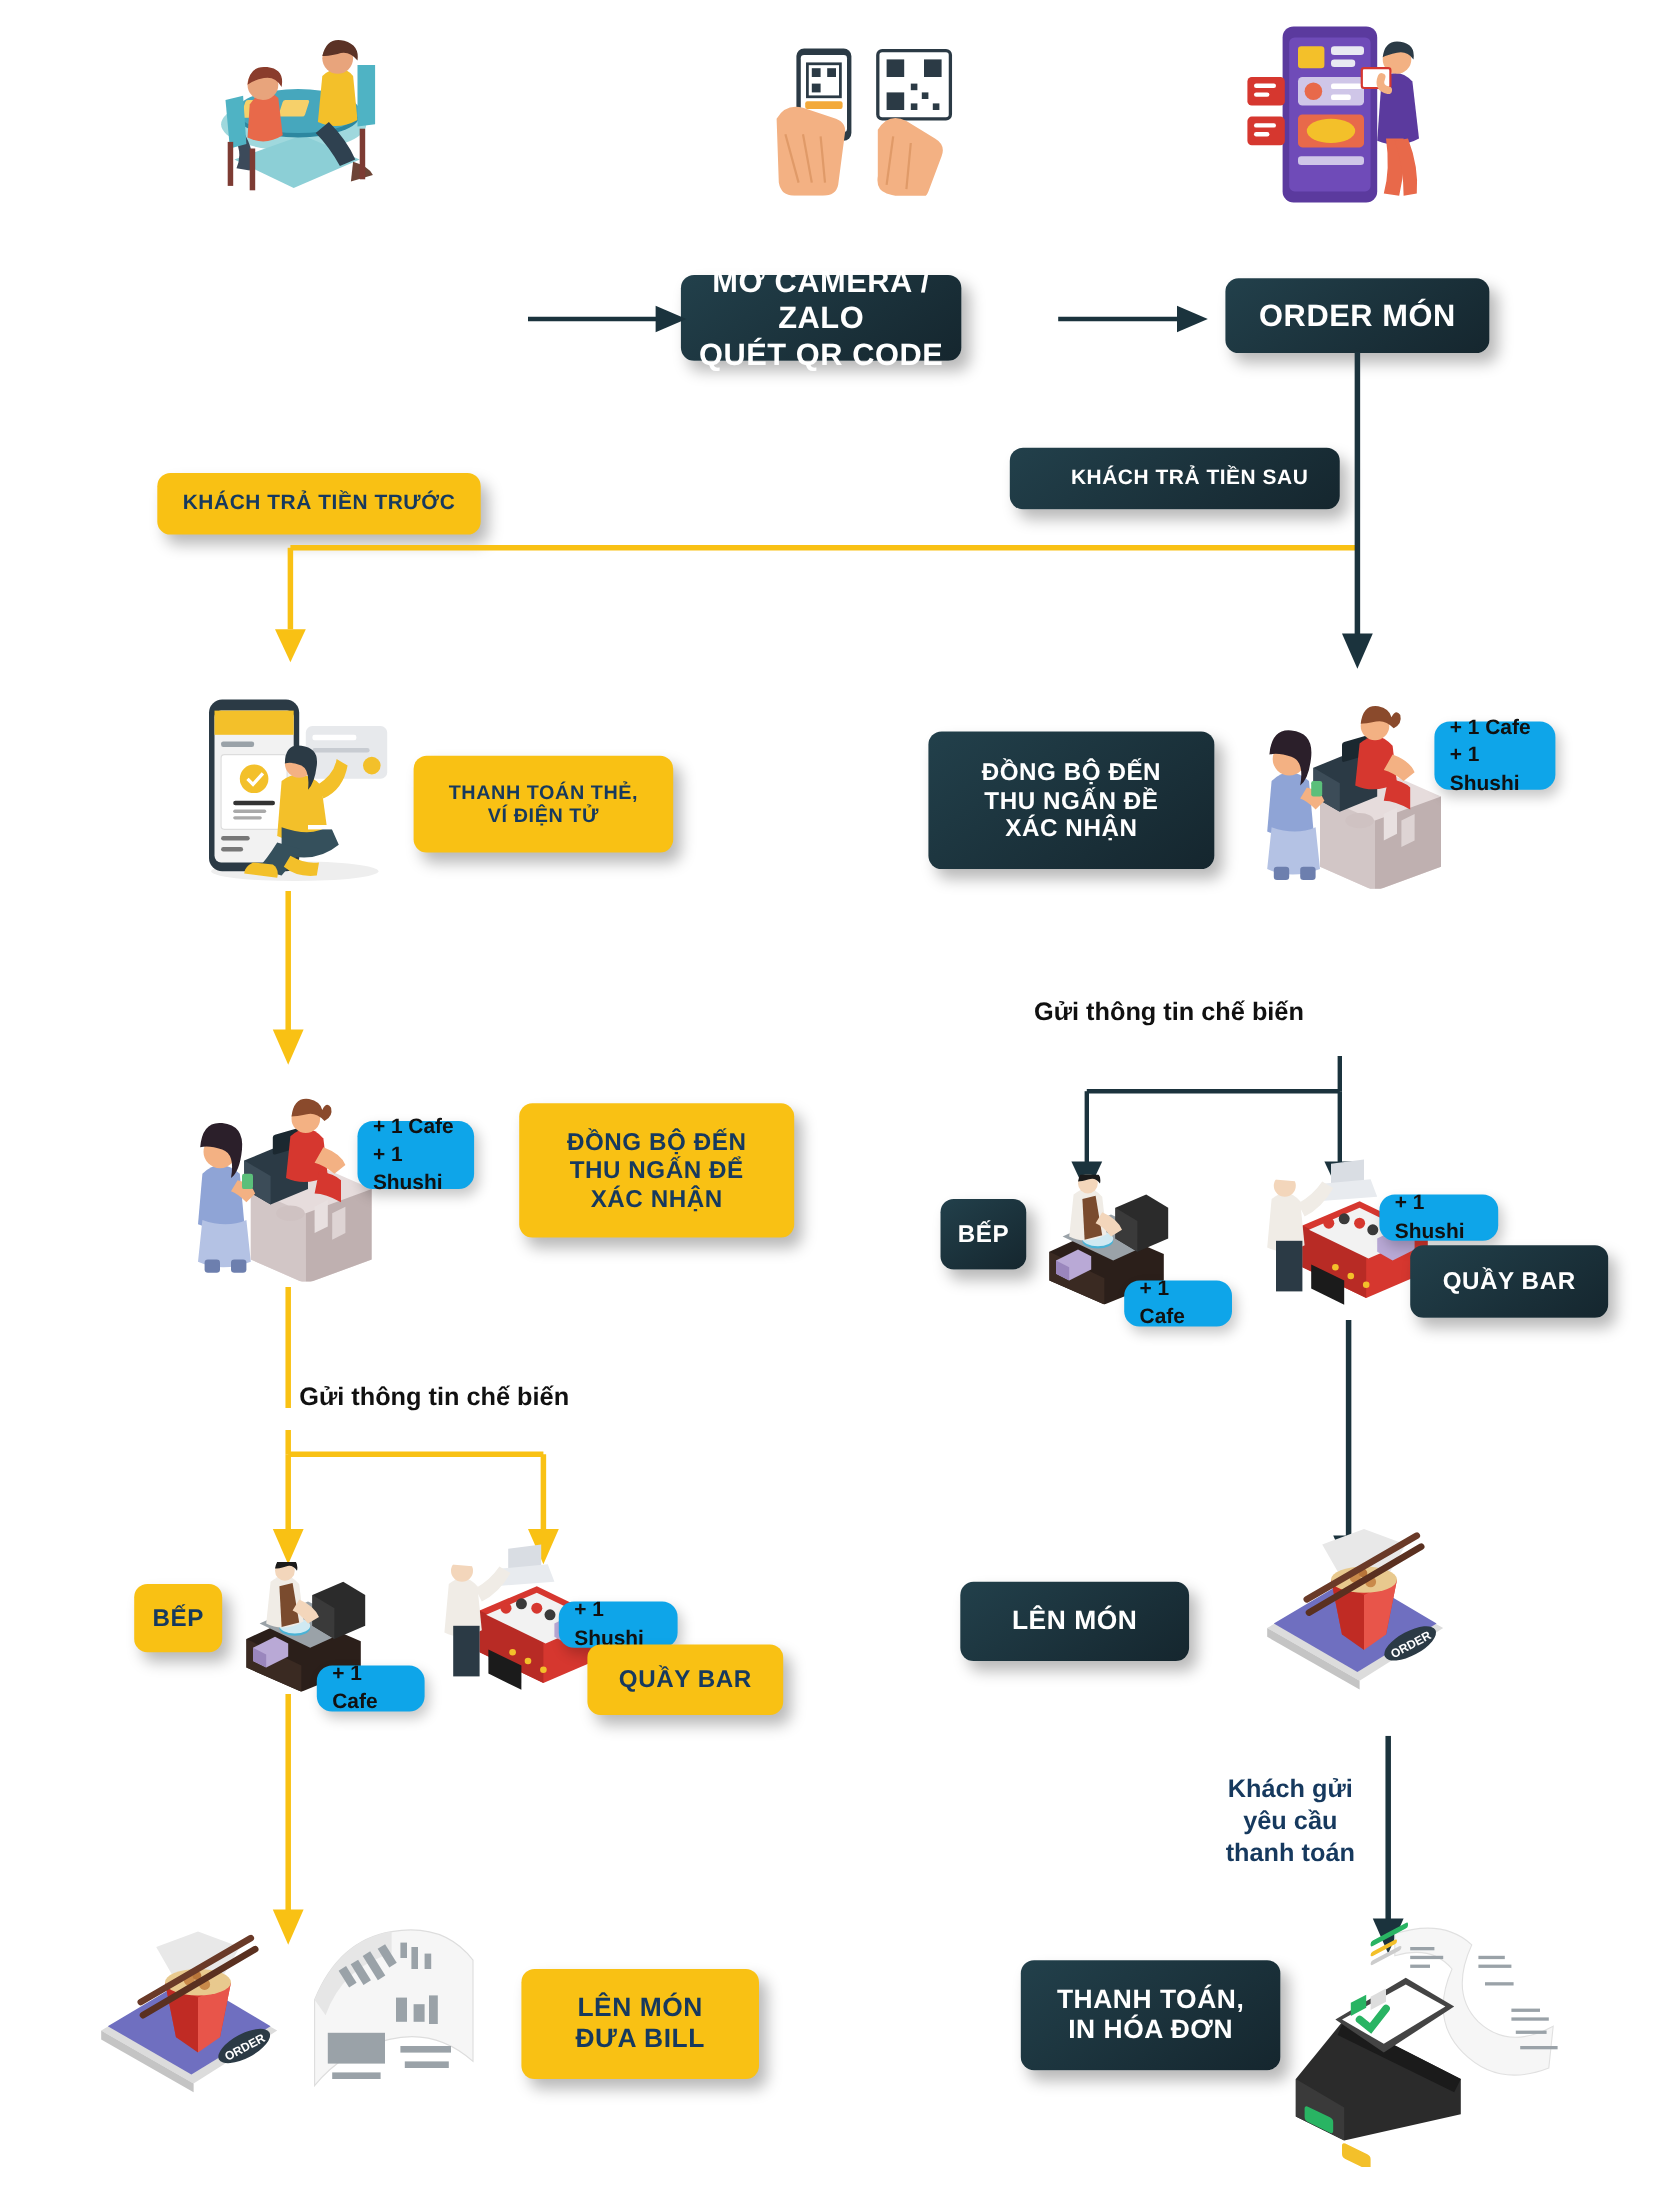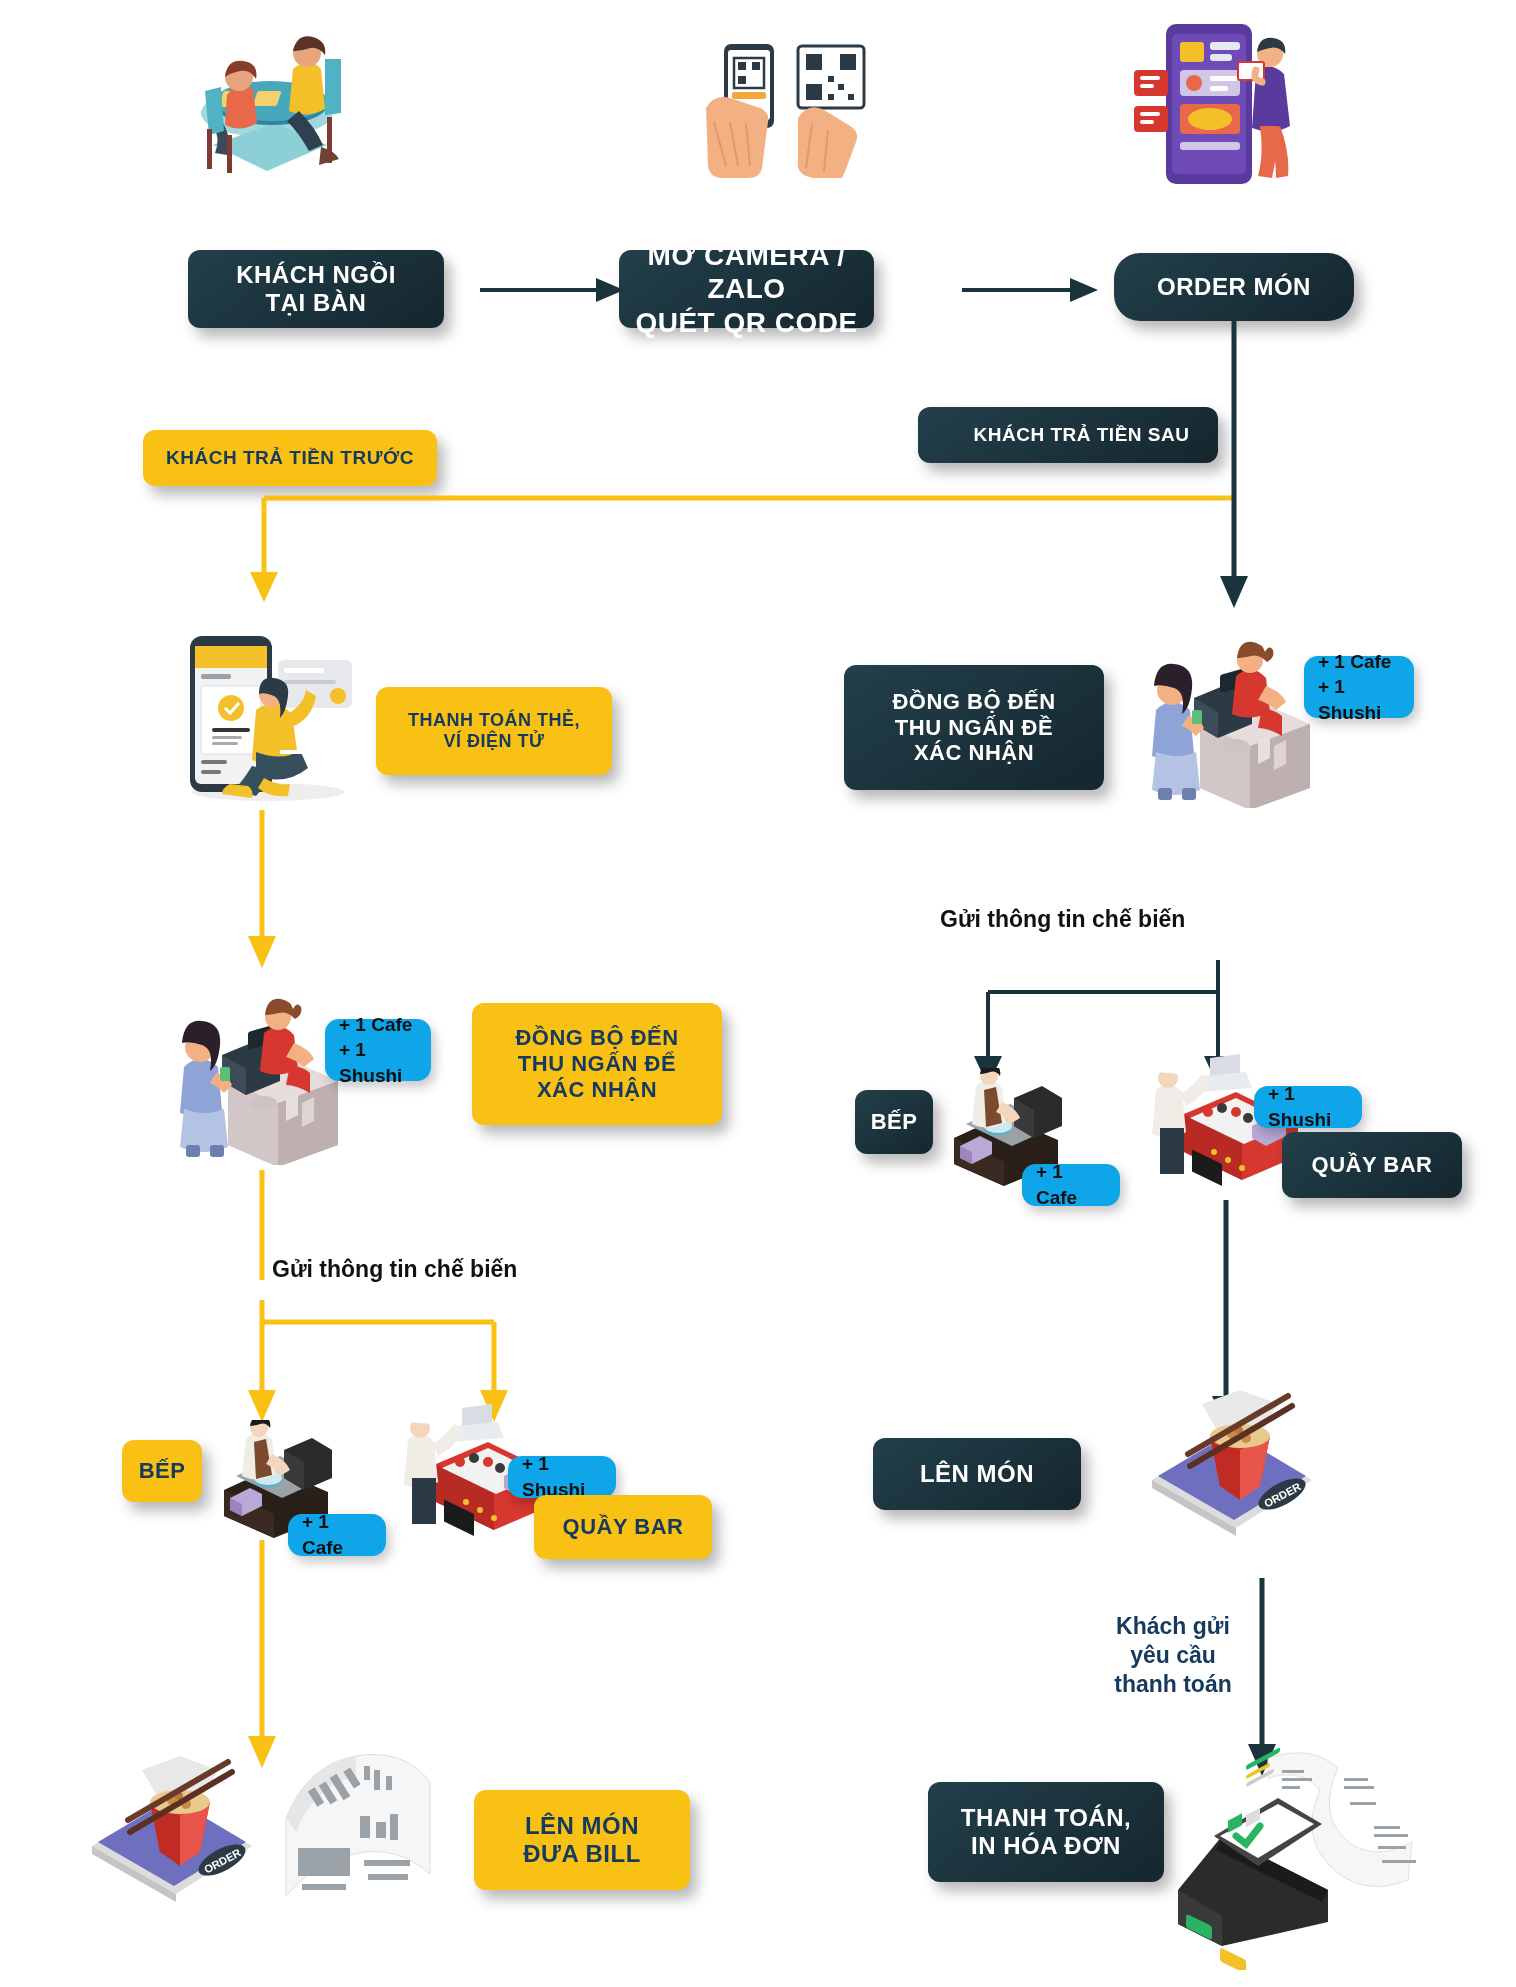--- a/index.html
+++ b/index.html
@@ -157,27 +157,25 @@
       <path d="M126 54 q14 -12 28 2 l6 52 q-18 10 -38 2 z" fill="#5b3a9e"></path>
       <circle cx="140" cy="36" r="13" fill="#f3b183"></circle>
       <path d="M127 34 q2 -16 16 -14 q14 2 12 16 q-6 -8 -15 -6 q-9 2 -13 4 z" fill="#2b3a45"></path>
       <path d="M130 108 q4 28 -2 50 l14 2 q6 -26 4 -52 z" fill="#e8694a"></path>
       <path d="M150 108 q10 26 8 50 l-12 2 q0 -26 -8 -50 z" fill="#e8694a"></path>
       <rect x="108" y="44" width="26" height="18" rx="2" fill="#ffffff" stroke="#d6372f" stroke-width="2"></rect>
       <path d="M126 52 q-4 10 6 12" stroke="#f3b183" stroke-width="7" fill="none" stroke-linecap="round"></path>
     </svg>
   </div>
 
-  <div class="box dark" style="left:188px; top:250px; width:256px; height:78px; font-size:24px;">KHÁCH NGỒI
-TẠI BÀN</div>
 
   <div class="box dark" style="left:619px; top:250px; width:255px; height:78px; font-size:28px;">MỞ CAMERA / ZALO
 QUÉT QR CODE</div>
 
-  <div class="box dark" style="left:1114px; top:253px; width:240px; height:68px; font-size:24px;border-radius:26px;">ORDER MÓN</div>
+  <div class="box dark" style="left:1114px; top:253px; width:240px; height:68px; font-size:28px;">ORDER MÓN</div>
 
   <svg class="conn" style="left:478px; top:272px;" width="148" height="36">
     <line x1="2" y1="18" x2="120" y2="18" stroke="#1b333d" stroke-width="4"></line>
     <polygon points="118,6 146,18 118,30" fill="#1b333d"></polygon>
   </svg>
   <svg class="conn" style="left:960px; top:272px;" width="140" height="36">
     <line x1="2" y1="18" x2="112" y2="18" stroke="#1b333d" stroke-width="4"></line>
     <polygon points="110,6 138,18 110,30" fill="#1b333d"></polygon>
   </svg>
 

